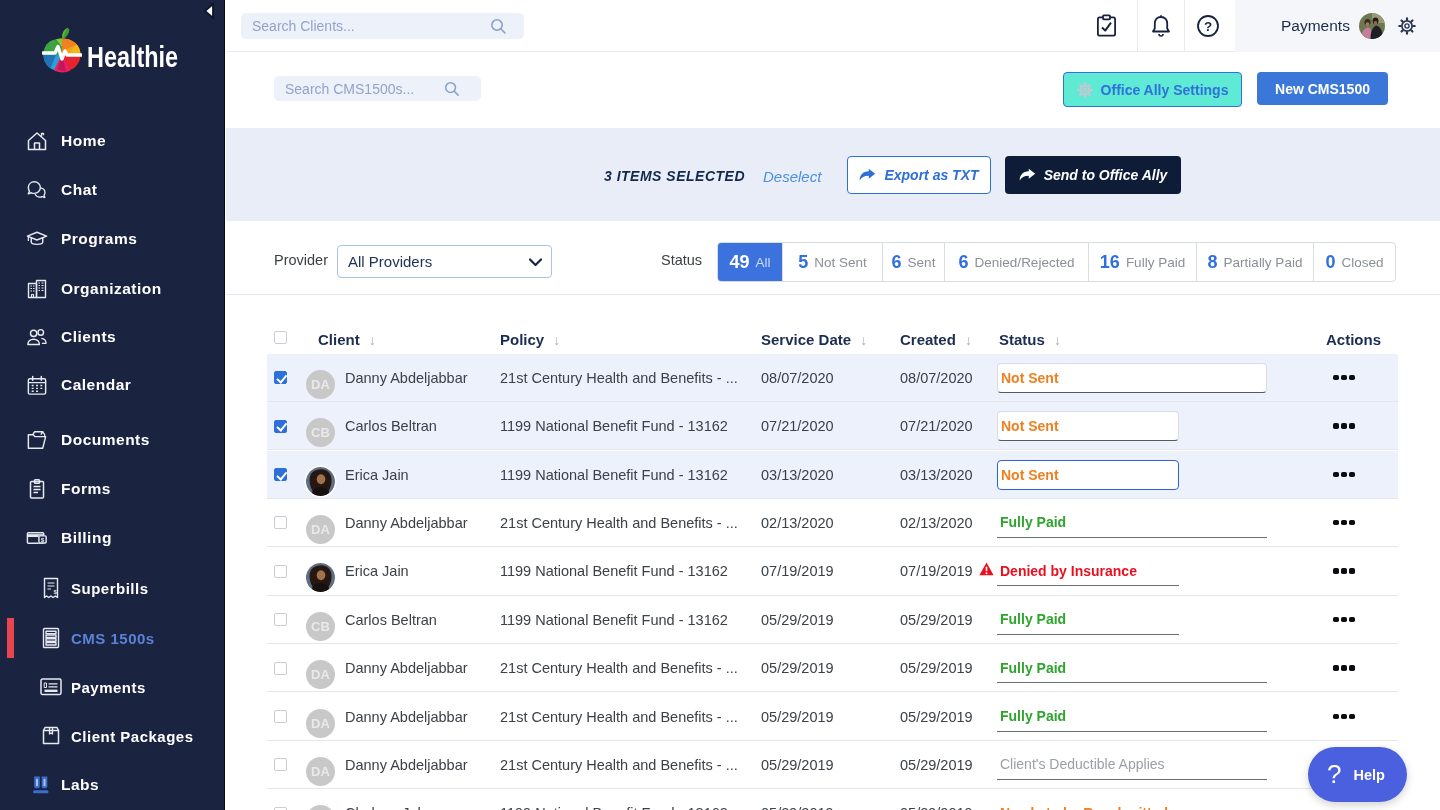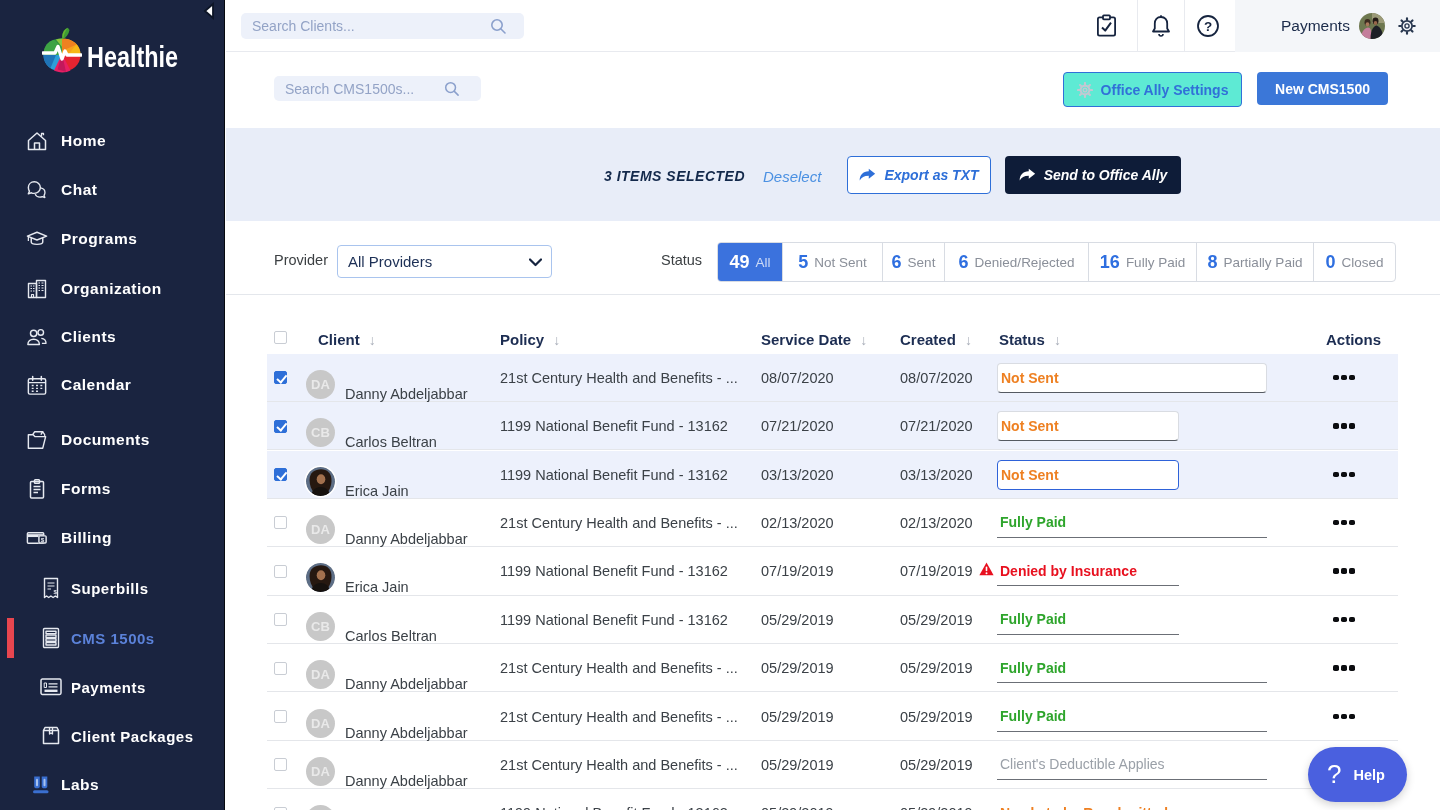--- a/index.html
+++ b/index.html
@@ -54,21 +54,21 @@
   .hcell { position:absolute; font-size:15px; font-weight:700; color:#1c2d52; }
   .sort { color:#a9aeb9; font-weight:400; font-size:14px; margin-left:5px; }
   .row { position:absolute; left:41px; width:1131px; height:48.4px; border-bottom:1px solid #e4e6ea; }
   .row.sel { background:#edf1fc; }
   .cb { position:absolute; left:7px; top:17.5px; width:13px; height:13px; border:1px solid #c9cdd4; border-radius:2px; background:#fff; }
   .cb.ck { background:#2e6fd8; border-color:#2e6fd8; }
   .cb.ck:after { content:""; position:absolute; left:3.5px; top:0.5px; width:4px; height:7.5px; border:solid #fff; border-width:0 2px 2px 0; transform:rotate(40deg); }
   .av { position:absolute; left:39px; top:10px; width:29px; height:29px; border-radius:50%; background:#c8c8c8; display:flex; align-items:center; justify-content:center; font-size:13px; font-weight:700; color:#e9e9e9;margin-top:6px; }
   .av.pho { box-shadow:0 0 0 1.5px #fff; }
   .av.pho svg { border-radius:50%; }
-  .nm { position:absolute; left:78px; top:16px; font-size:14.5px; color:#3b4147;margin-top:16px; }
+  .nm { position:absolute; left:78px; top:16px; font-size:14.5px; color:#3b4147; }
   .pol { position:absolute; left:233px; top:16px; font-size:14.5px; color:#3b4147; }
   .sd { position:absolute; left:494px; top:16px; font-size:14.5px; color:#3b4147; }
   .cr { position:absolute; left:633px; top:16px; font-size:14.5px; color:#3b4147; }
   .st { position:absolute; left:730px; top:9px; height:30px; display:flex; align-items:center; padding-left:3px; font-size:14px; font-weight:700; border-bottom:1px solid #6b6f76; }
   .st.w270 { width:270px; }
   .st.w182 { width:182px; }
   .st.box { background:#fff; border:1px solid #d9dce2; border-bottom:1px solid #555a62; border-radius:4px; }
   .st.foc { background:#fff; border:1.5px solid #2e62d9; border-radius:4px; }
   .st.or { color:#ee8022; }
   .st.gr { color:#2ea52c; }

